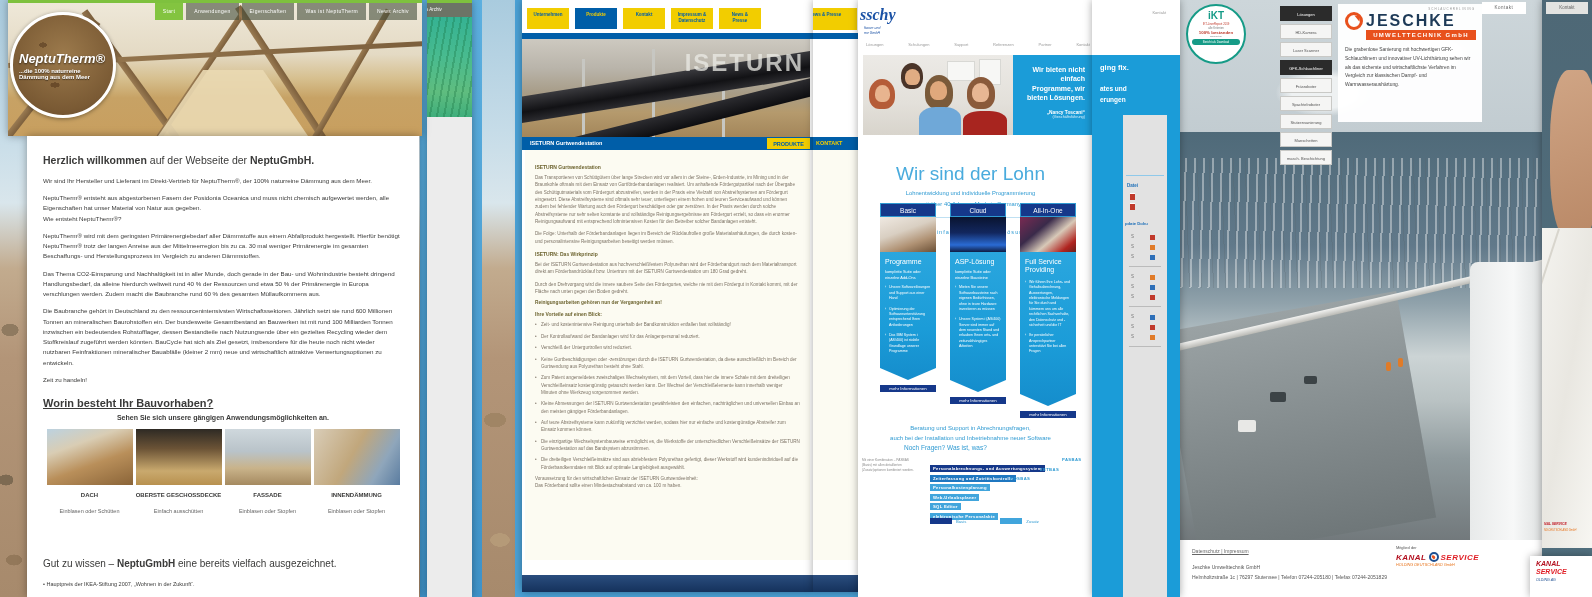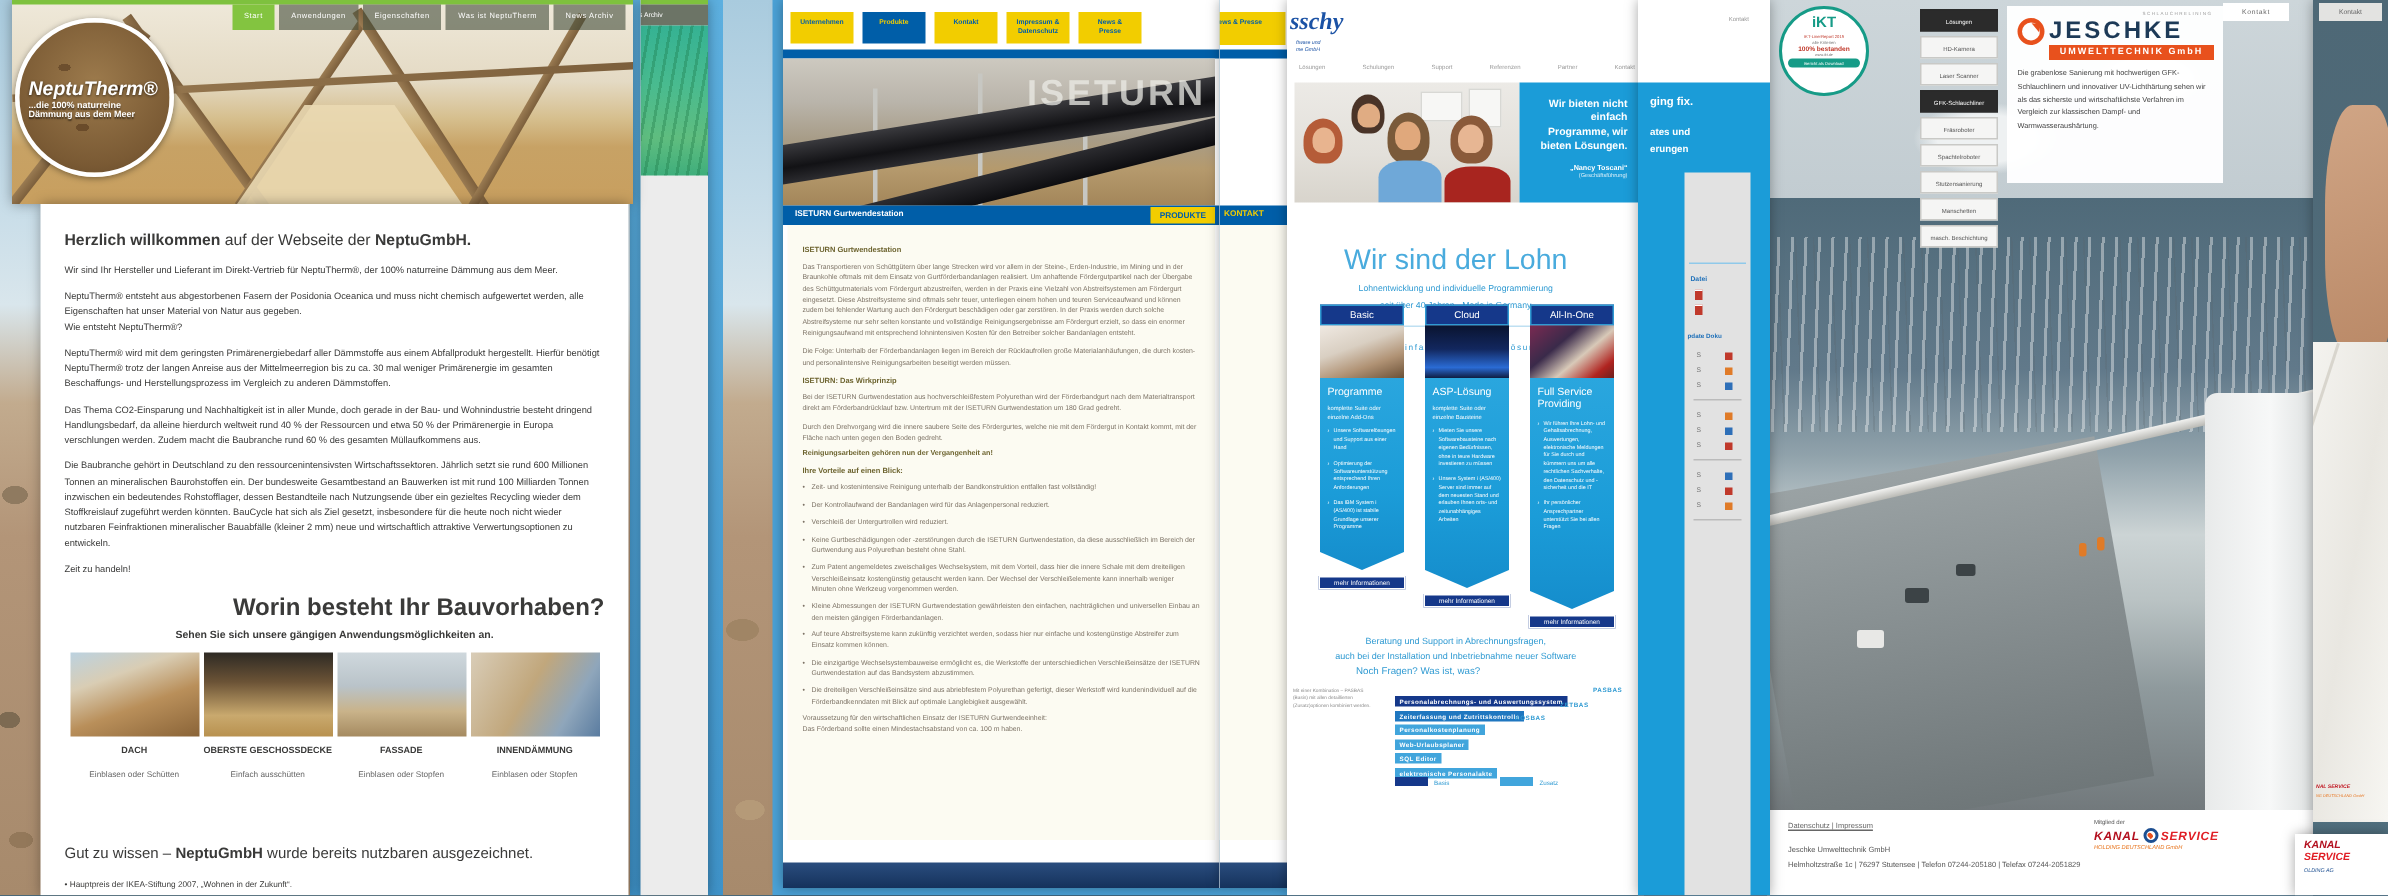--- a/index.html
+++ b/index.html
@@ -38,21 +38,21 @@
       radial-gradient(7px 4px at 66% 44%,#5f4427 50%,transparent 52%),
       radial-gradient(9px 5px at 42% 70%,#6a4b2a 50%,transparent 52%),
       radial-gradient(circle at 50% 40%,#9c7a4c,#7a5a34 70%,#5f4527 100%);
     display:flex;flex-direction:column;justify-content:center;padding:0 6px;box-sizing:border-box;text-align:left;}
   .np-logo-title{font-size:13px;font-style:italic;font-weight:bold;color:#fff;text-shadow:0 1px 2px rgba(0,0,0,.6);}
   .np-logo-sub{font-size:6px;font-weight:bold;color:#fff;text-shadow:0 1px 1px rgba(0,0,0,.6);margin-top:2px;}
   .np-content{left:27px;top:136px;width:392px;height:461px;background:#fff;
     padding:18px 16px 0 16px;box-sizing:border-box;overflow:hidden;color:#3a3a39;}
   .np-h1{font-size:10.5px;margin:0 0 10px 0;}
   .np-p{font-size:6.2px;line-height:1.65;margin:0 0 7px 0;white-space:pre-line;}
-  .np-sec-title{font-size:16px;font-weight:bold;text-align:right;margin-top:12px;}
+  .np-sec-title{font-size:11px;font-weight:bold;text-align:left;margin-top:12px;text-decoration:underline;}
   .np-sec-sub{font-size:7px;font-weight:bold;text-align:center;margin-top:5px;}
   .np-tiles{display:flex;gap:3px;margin-top:8px;justify-content:center;}
   .np-tile{width:86px;}
   .np-tile-img{width:86px;height:56px;}
   .np-tile-label{font-size:6px;font-weight:bold;text-align:center;margin-top:7px;min-height:14px;}
   .np-tile-cap{font-size:5.5px;color:#666;text-align:center;margin-top:2px;}
   .ti0{background:linear-gradient(160deg,#bcd2e0 0%,#d9cdb4 30%,#b98f5a 60%,#8a6438 100%);}
   .ti1{background:linear-gradient(180deg,#2e2a24 0%,#6b5336 35%,#c9a96e 75%,#b8914f 100%);}
   .ti2{background:linear-gradient(180deg,#cfd8dd 0%,#b9c3c9 40%,#c9b38a 70%,#a58a60 100%);}
   .ti3{background:linear-gradient(120deg,#d9cdb8 0%,#c1a77c 45%,#8fa6bb 75%,#5a7ca0 100%);}
@@ -335,21 +335,21 @@
           <div class="np-tile-img ti2"></div>
           <div class="np-tile-label">FASSADE</div>
           <div class="np-tile-cap">Einblasen oder Stopfen</div>
         </div>
         <div class="np-tile">
           <div class="np-tile-img ti3"></div>
           <div class="np-tile-label">INNENDÄMMUNG</div>
           <div class="np-tile-cap">Einblasen oder Stopfen</div>
         </div>
       </div>
-    <div class="np-award"><span>Gut zu wissen – </span><b>NeptuGmbH</b><span> wurde bereits nutzbaren ausgezeichnet.</span></div>
+    <div class="np-award"><span>Gut zu wissen – </span><b>NeptuGmbH</b><span> eine bereits vielfach ausgezeichnet.</span></div>
     <div class="np-award-bullet">• Hauptpreis der IKEA-Stiftung 2007, „Wohnen in der Zukunft“.</div>
   </div>
 
 
   <div class="page is-main">
     <div class="is-nav" id="is-nav">
         <div class="is-tab">Unternehmen</div>
         <div class="is-tab active">Produkte</div>
         <div class="is-tab">Kontakt</div>
         <div class="is-tab">Impressum &amp; Datenschutz</div>

